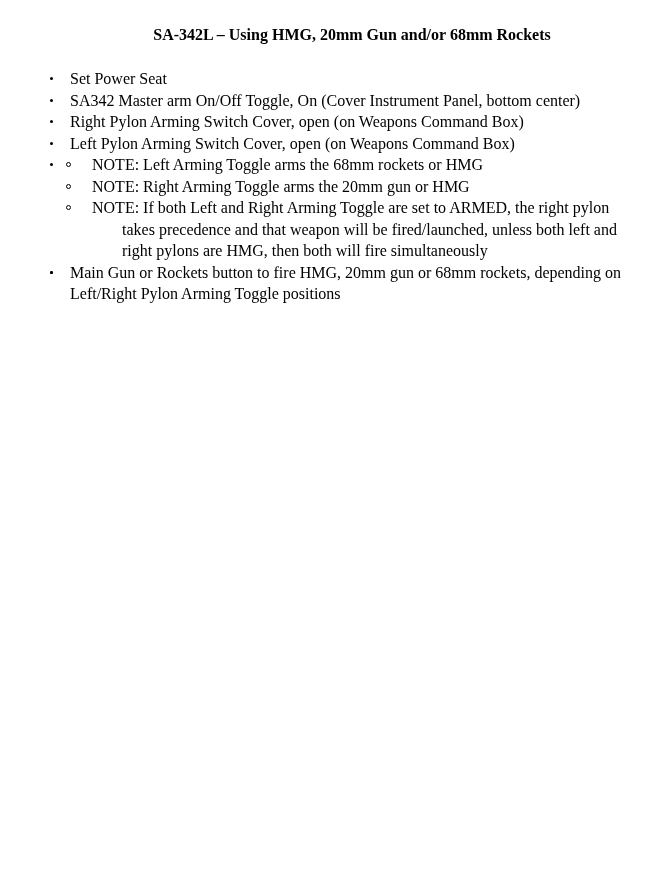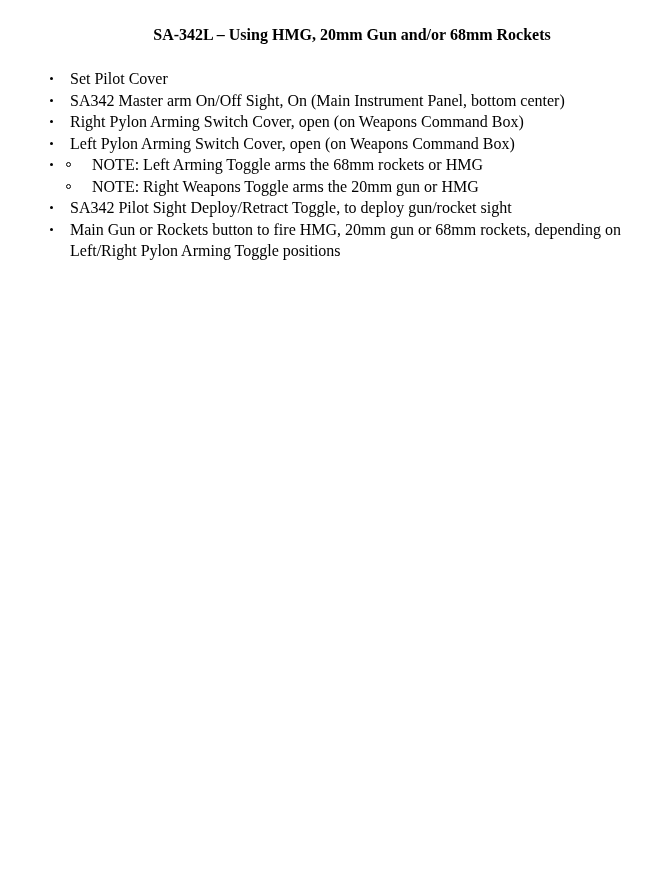--- a/index.html
+++ b/index.html
@@ -64,26 +64,26 @@
 <body>
 
 <div class="page">
 
   <h1 class="doc-title">SA-342L – Using HMG, 20mm Gun and/or 68mm Rockets</h1>
 
   <div class="checklist">
 
     <div class="item l1">
       <span class="marker"></span>
-      <span>Set Pilot Cover</span>
+      <span>Set Power Seat</span>
     </div>
 
     <div class="item l1">
       <span class="marker"></span>
-      <span>SA342 Master arm On/Off Sight, On (Main Instrument Panel, bottom center)</span>
+      <span>SA342 Master arm On/Off Toggle, On (Cover Instrument Panel, bottom center)</span>
     </div>
 
     <div class="item l1">
       <span class="marker"></span>
       <span>Right Pylon Arming Switch Cover, open (on Weapons Command Box)</span>
     </div>
 
     <div class="item l1">
       <span class="marker"></span>
       <span>Left Pylon Arming Switch Cover, open (on Weapons Command Box)</span>
@@ -94,28 +94,31 @@
     </div>
 
     <div class="item l2">
       <span class="marker"></span>
       <span>NOTE: Left Arming Toggle arms the 68mm rockets or HMG</span>
     </div>
 
 
     <div class="item l2">
       <span class="marker"></span>
-      <span>NOTE: Right Weapons Toggle arms the 20mm gun or HMG</span>
+      <span>NOTE: Right Arming Toggle arms the 20mm gun or HMG</span>
     </div>
 
+    <div class="item l2">
+      <span class="marker"></span>
+      <span>NOTE: If both Left and Right Arming Toggle are set to ARMED, the right pylon takes precedence and that weapon will be fired/launched, unless both left and right pylons are HMG, then both will fire simultaneously</span>
+    </div>
 
 
     <div class="item l1">
       <span class="marker"></span>
-      <span>SA342 Pilot Sight Deploy/Retract Toggle, to deploy gun/rocket sight</span>
     </div>
 
     <div class="item l1">
       <span class="marker"></span>
       <span>Main Gun or Rockets button to fire HMG, 20mm gun or 68mm rockets, depending on Left/Right Pylon Arming Toggle positions</span>
     </div>
 
   </div>
 </div>
 

